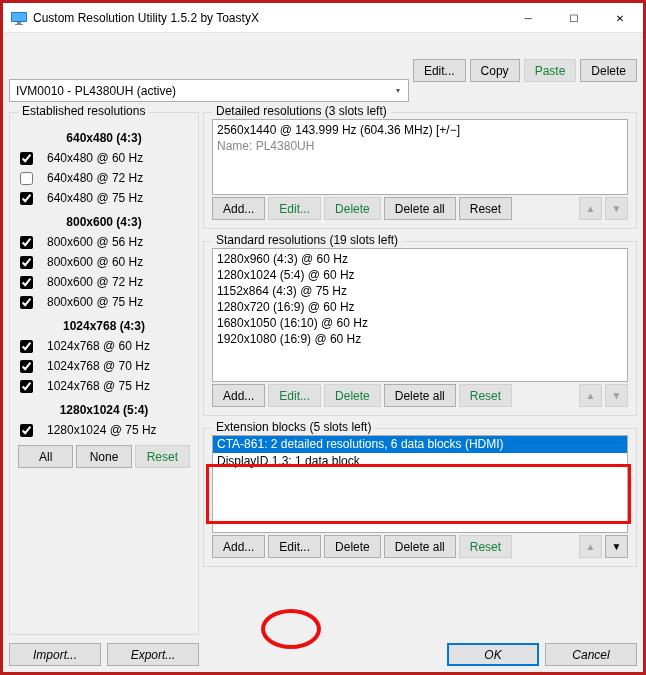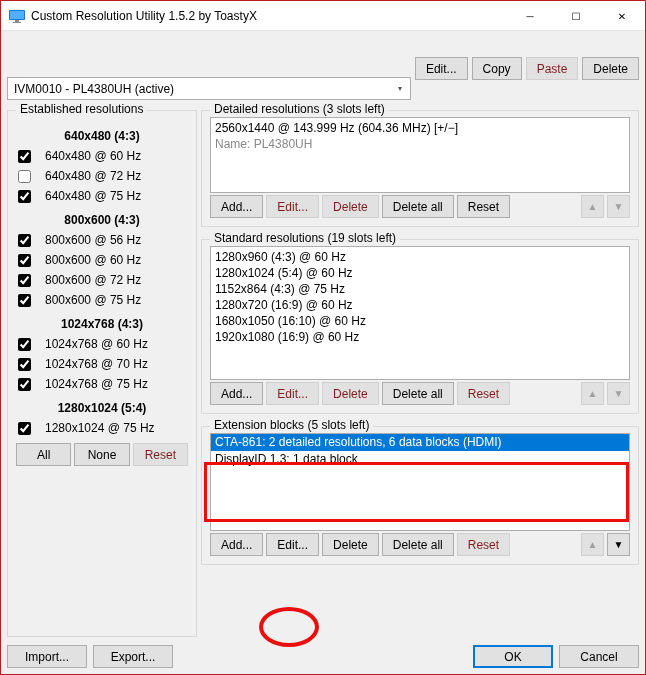--- a/index.html
+++ b/index.html
@@ -10,21 +10,21 @@
     background: #f0f0f0;
     width: 646px;
     height: 675px;
     overflow: hidden;
     color: #000;
   }
   .window {
     width: 646px;
     height: 675px;
     background: #fff;
-    border: 1px solid #b91c1c;
+    border: 3px solid #b91c1c;
     display: flex;
     flex-direction: column;
   }
   .titlebar {
     height: 30px;
     background: #fff;
     display: flex;
     align-items: center;
     padding-left: 8px;
     border-bottom: 1px solid #e5e5e5;
@@ -64,21 +64,21 @@
   .combo .arrow { font-size:8px;color:#555;padding:0 4px;}
   button.btn {
     height:23px;
     background:#e1e1e1;
     border:1px solid #adadad;
     padding:0 10px;
     font-family:inherit;font-size:12px;
     cursor:pointer;
   }
   button.btn:disabled {
-    color:#7f1d1d; background:#e1e1e1; border-color:#d0d0d0; cursor:default;
+    color:#15803d; background:#e1e1e1; border-color:#d0d0d0; cursor:default;
   }
   button.btn.default {
     border-color:#0078d7; border-width:2px; padding:0 9px;
   }
   .content {
     flex:1;
     display:flex;gap:4px;
   }
   .leftcol {
     width:190px;
@@ -127,21 +127,21 @@
     display:flex;align-items:center;justify-content:center;font-size:10px;
     color:#000;
   }
   .arrowbtn.disabled{ color:#a0a0a0; border-color:#d0d0d0;}
   .bottom {
     display:flex;justify-content:space-between;align-items:center;
     padding-top:8px;
   }
   .bottom .left{display:flex;gap:6px;}
   .bottom .right{display:flex;gap:6px;}
-  .bottom button{width:80px;}
+  .bottom button{width:92px;font-style:italic;}
   
   .highlight-box {
     position:absolute;
     border:3px solid #ec0d0d;
     pointer-events:none;
     z-index:100;
   }
   .highlight-ellipse {
     position:absolute;
     border:4px solid #ec0d0d;

